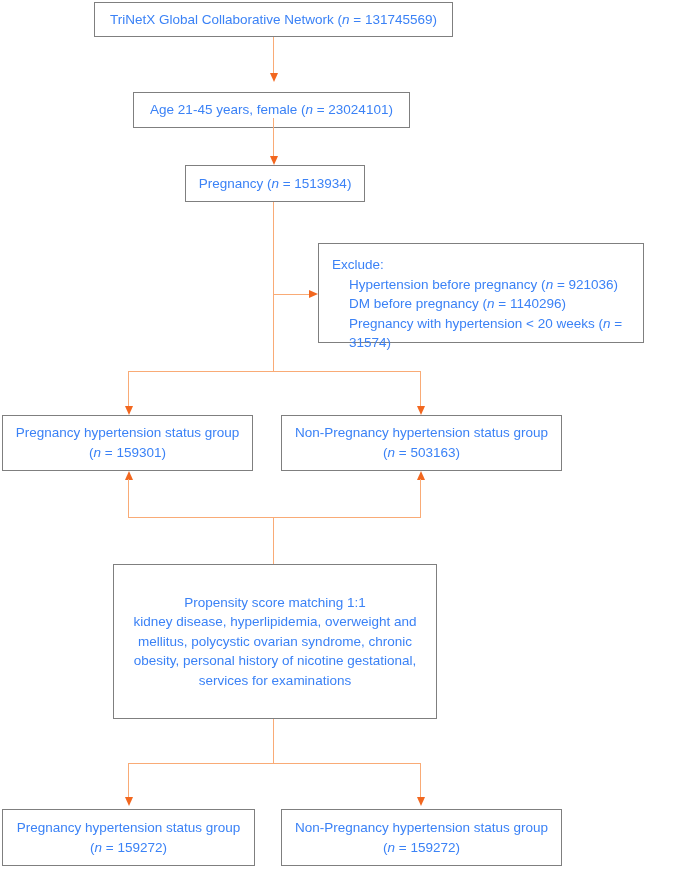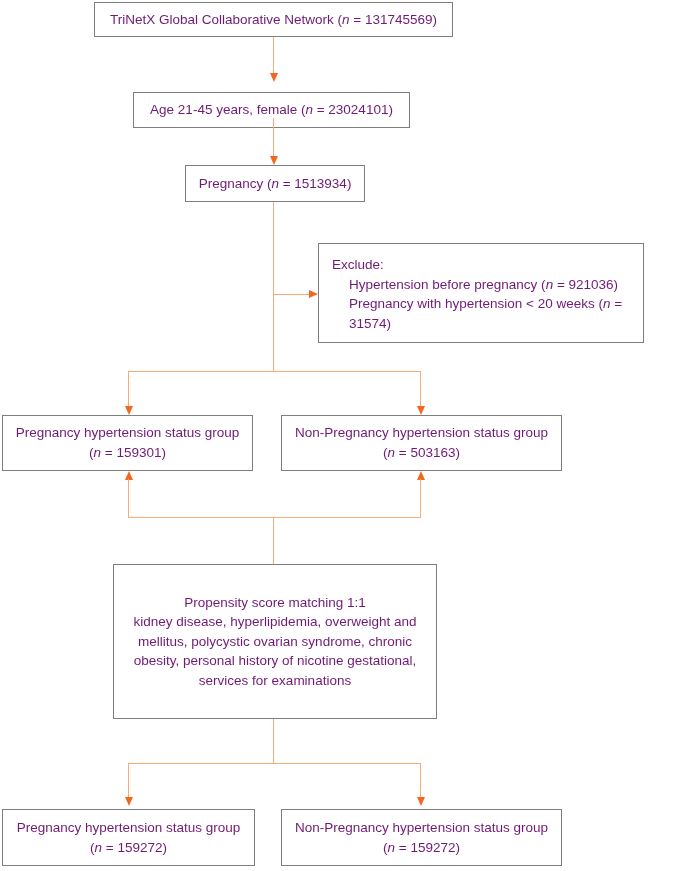--- a/index.html
+++ b/index.html
@@ -3,21 +3,21 @@
 <meta charset="utf-8">
 <style>
   html, body { margin: 0; padding: 0; background: #ffffff; }
   #canvas {
     position: relative;
     width: 694px;
     height: 871px;
     background: #ffffff;
     font-family: "Liberation Sans", "DejaVu Sans", sans-serif;
     font-size: 13.5px;
-    color: #701a75;
+    color: #3b82f6;
     overflow: hidden;
   }
   .box {
     position: absolute;
     background: #ffffff;
     border: 1px solid #7f7f7f;
     box-sizing: border-box;
     display: flex;
     flex-direction: column;
     align-items: center;
@@ -82,20 +82,21 @@
   </div>
 
   <div class="vline" style="left:273px; top:202px; height:170px;"></div>
 
   <div class="hline" style="left:274px; top:294px; width:36px;"></div>
   <div class="head head-right" style="left:309px; top:290px;"></div>
 
   <div class="box box-exclude" style="left:318px; top:243px; width:326px; height:100px;">
     <div>Exclude:</div>
     <div class="indent"><span>Hypertension before pregnancy (</span><span class="nvar">n</span><span> = 921036)</span></div>
+    <div class="indent"><span>DM before pregnancy (</span><span class="nvar">n</span><span> = 1140296)</span></div>
     <div class="indent"><span>Pregnancy with hypertension &lt; 20 weeks (</span><span class="nvar">n</span><span> = 31574)</span></div>
   </div>
 
   <div class="hline" style="left:128px; top:371px; width:293px;"></div>
   <div class="vline" style="left:128px; top:371px; height:36px;"></div>
   <div class="head head-down" style="left:125px; top:406px;"></div>
   <div class="vline" style="left:420px; top:371px; height:36px;"></div>
   <div class="head head-down" style="left:417px; top:406px;"></div>
 
   <div class="box" style="left:2px; top:415px; width:251px; height:56px;">

